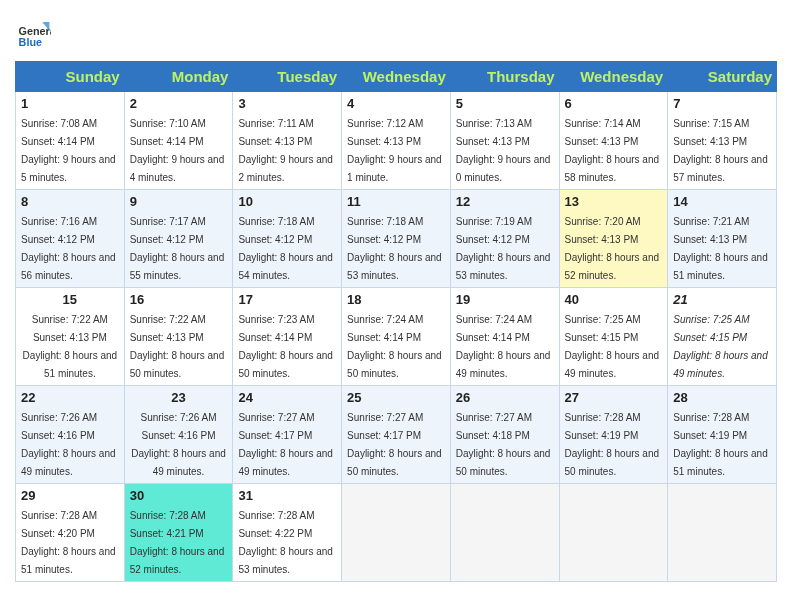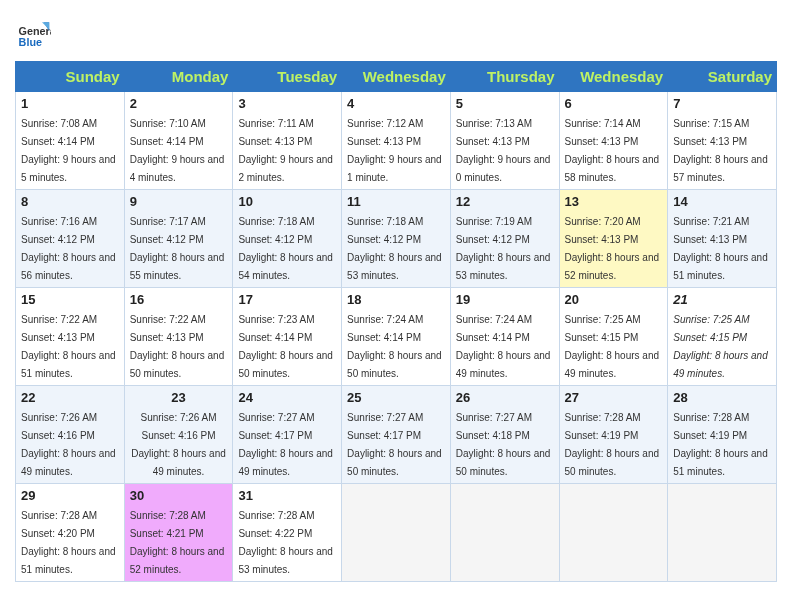--- a/index.html
+++ b/index.html
@@ -172,42 +172,42 @@
           <td style="background: #fef9c3;">
         <span class="day-num">13</span>
         <span class="day-info">Sunrise: 7:20 AM<br>Sunset: 4:13 PM<br>Daylight: 8 hours and 52 minutes.</span>
       </td>
           <td style="background: rgb(238, 244, 251);">
         <span class="day-num">14</span>
         <span class="day-info">Sunrise: 7:21 AM<br>Sunset: 4:13 PM<br>Daylight: 8 hours and 51 minutes.</span>
       </td>
         </tr>
         <tr>
-          <td style="background: rgb(255, 255, 255);">
+          <td style="background: rgb(255, 255, 255); text-align: center;">
         <span class="day-num">15</span>
         <span class="day-info">Sunrise: 7:22 AM<br>Sunset: 4:13 PM<br>Daylight: 8 hours and 51 minutes.</span>
       </td>
           <td style="background: rgb(255, 255, 255);">
         <span class="day-num">16</span>
         <span class="day-info">Sunrise: 7:22 AM<br>Sunset: 4:13 PM<br>Daylight: 8 hours and 50 minutes.</span>
       </td>
           <td style="background: rgb(255, 255, 255);">
         <span class="day-num">17</span>
         <span class="day-info">Sunrise: 7:23 AM<br>Sunset: 4:14 PM<br>Daylight: 8 hours and 50 minutes.</span>
       </td>
           <td style="background: rgb(255, 255, 255);">
         <span class="day-num">18</span>
         <span class="day-info">Sunrise: 7:24 AM<br>Sunset: 4:14 PM<br>Daylight: 8 hours and 50 minutes.</span>
       </td>
           <td style="background: rgb(255, 255, 255);">
         <span class="day-num">19</span>
         <span class="day-info">Sunrise: 7:24 AM<br>Sunset: 4:14 PM<br>Daylight: 8 hours and 49 minutes.</span>
       </td>
           <td style="background: rgb(255, 255, 255);">
-        <span class="day-num">20</span>
+        <span class="day-num">40</span>
         <span class="day-info">Sunrise: 7:25 AM<br>Sunset: 4:15 PM<br>Daylight: 8 hours and 49 minutes.</span>
       </td>
           <td style="background: rgb(255, 255, 255); font-style: italic;">
         <span class="day-num">21</span>
         <span class="day-info">Sunrise: 7:25 AM<br>Sunset: 4:15 PM<br>Daylight: 8 hours and 49 minutes.</span>
       </td>
         </tr>
         <tr>
           <td style="background: rgb(238, 244, 251);">
         <span class="day-num">22</span>
@@ -236,21 +236,21 @@
           <td style="background: rgb(238, 244, 251); margin-left: 8px;">
         <span class="day-num">28</span>
         <span class="day-info">Sunrise: 7:28 AM<br>Sunset: 4:19 PM<br>Daylight: 8 hours and 51 minutes.</span>
       </td>
         </tr>
         <tr>
           <td style="background: rgb(255, 255, 255);">
         <span class="day-num">29</span>
         <span class="day-info">Sunrise: 7:28 AM<br>Sunset: 4:20 PM<br>Daylight: 8 hours and 51 minutes.</span>
       </td>
-          <td style="background: #f0abfc;">
+          <td style="background: #5eead4;">
         <span class="day-num">30</span>
         <span class="day-info">Sunrise: 7:28 AM<br>Sunset: 4:21 PM<br>Daylight: 8 hours and 52 minutes.</span>
       </td>
           <td style="background: rgb(255, 255, 255);">
         <span class="day-num">31</span>
         <span class="day-info">Sunrise: 7:28 AM<br>Sunset: 4:22 PM<br>Daylight: 8 hours and 53 minutes.</span>
       </td>
           <td class="empty-cell"></td>
           <td class="empty-cell"></td>
           <td class="empty-cell"></td>

